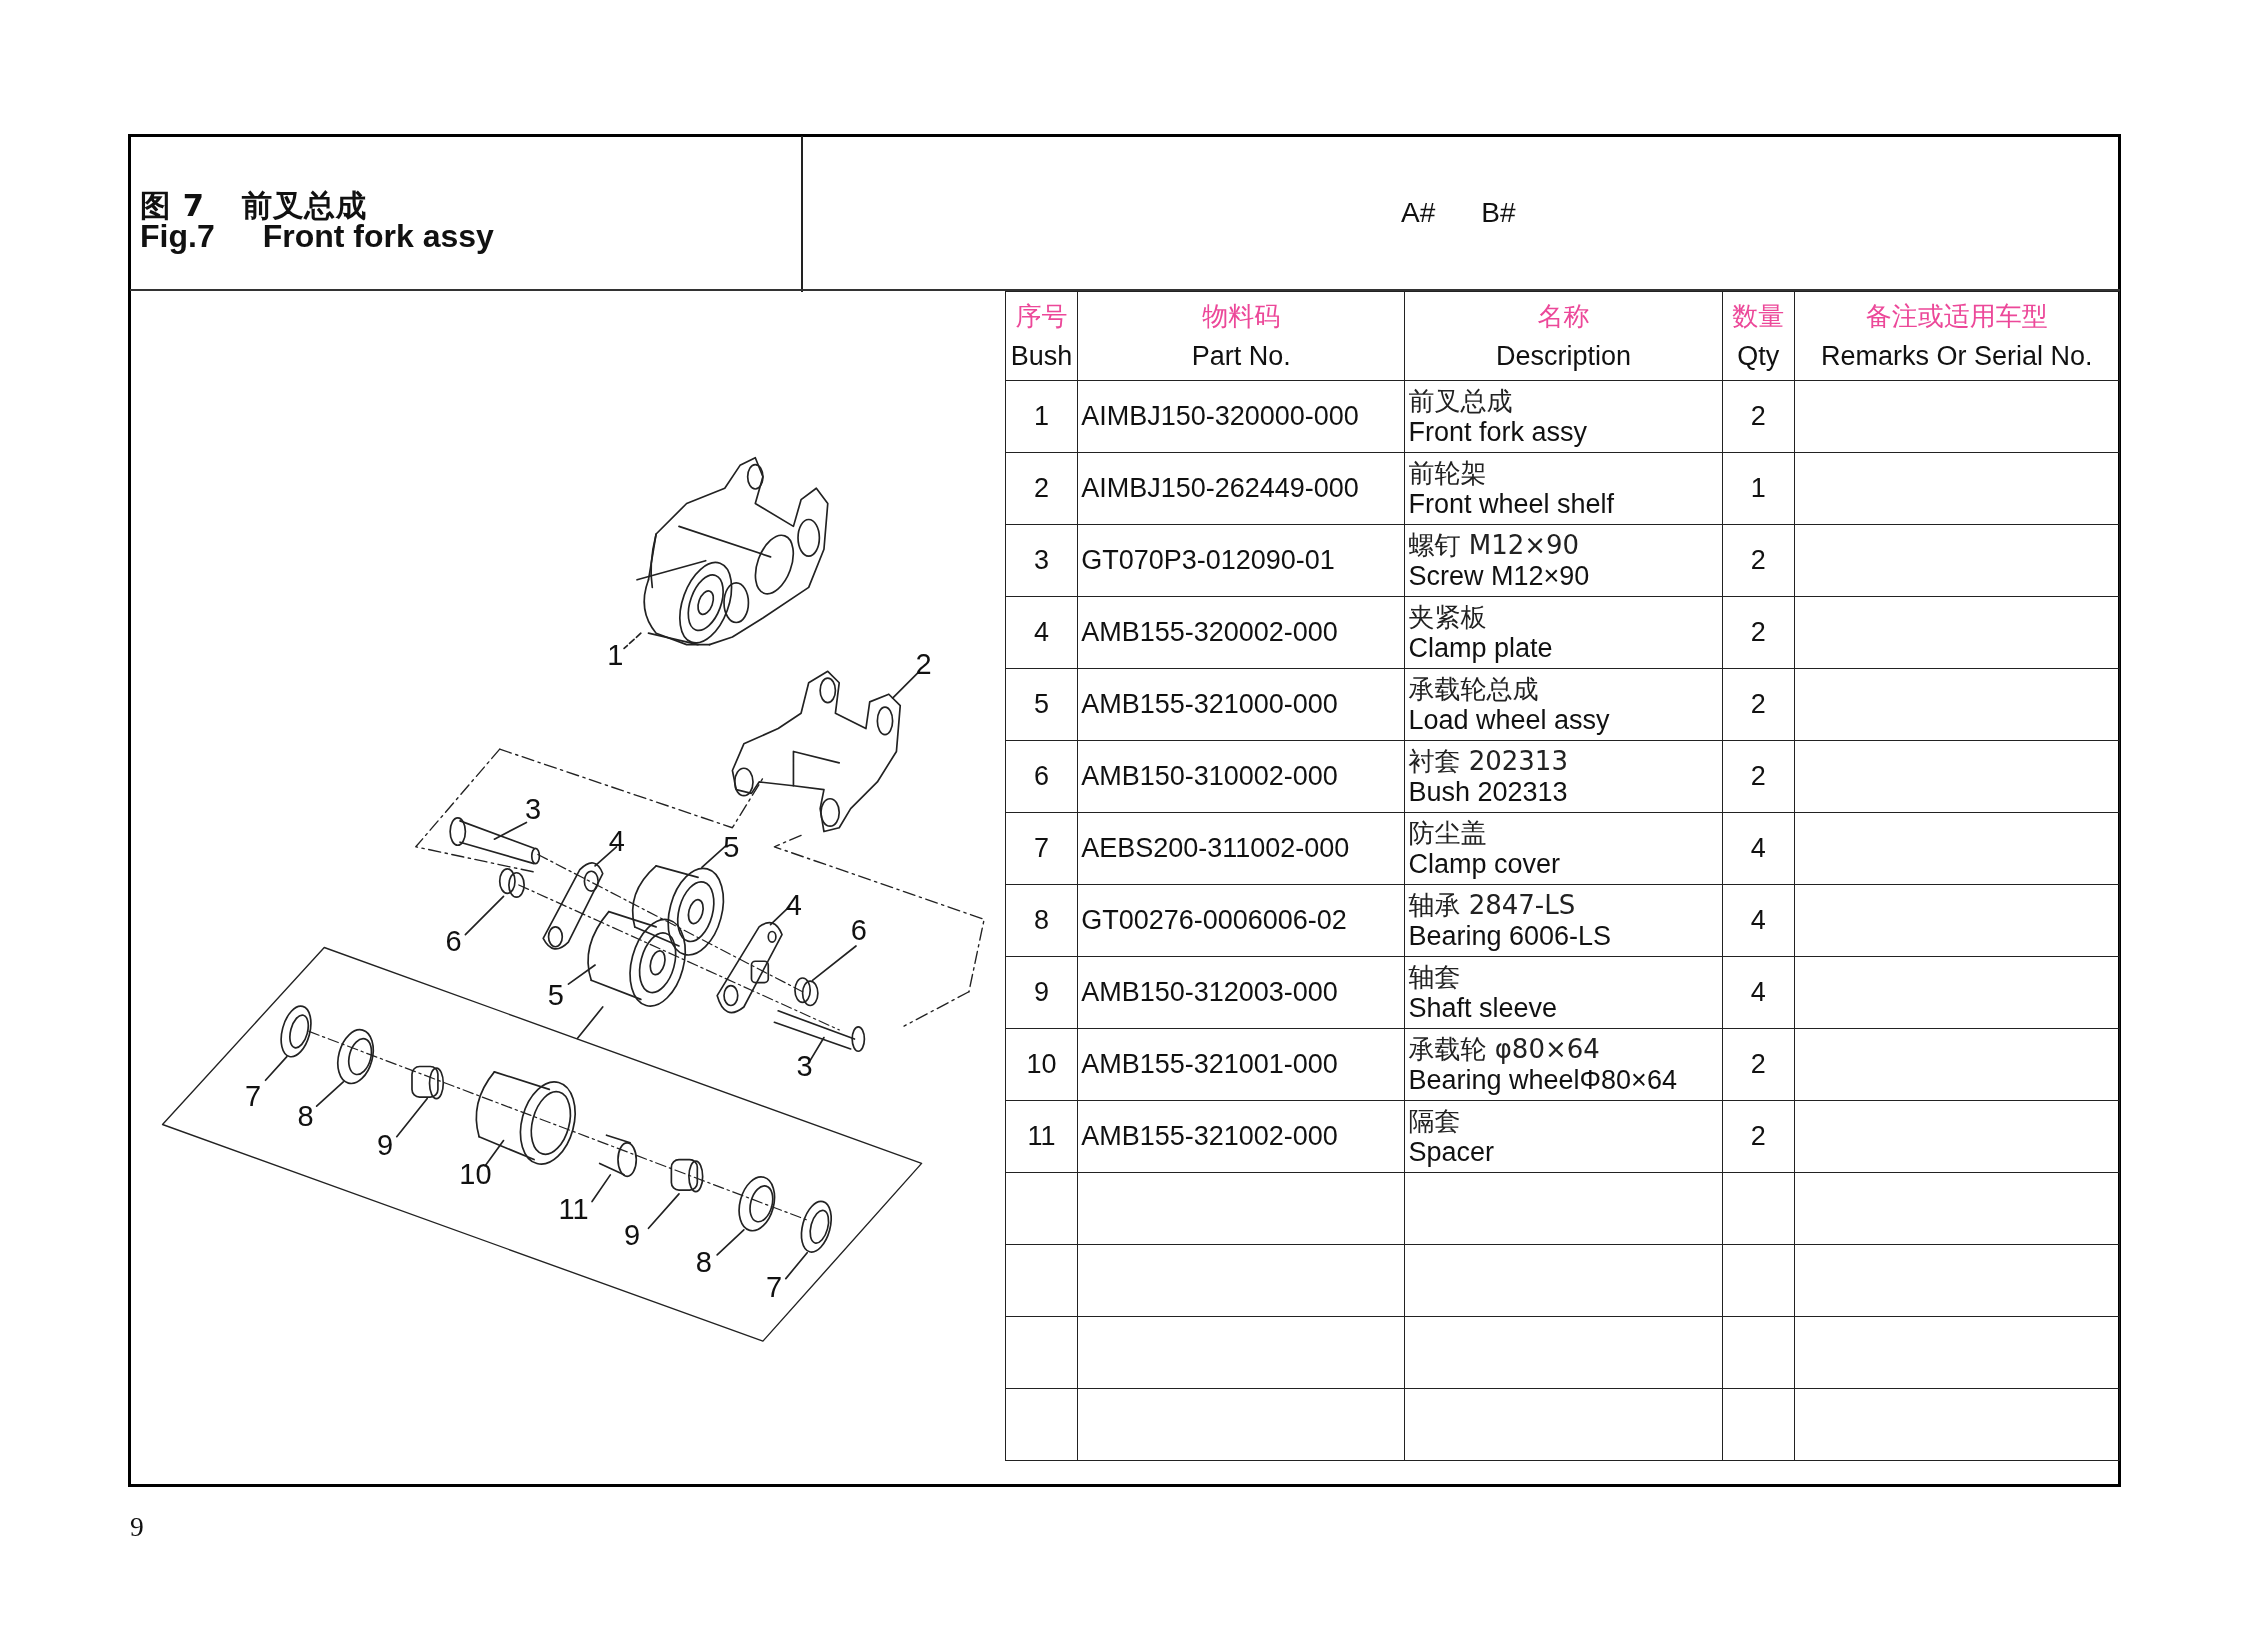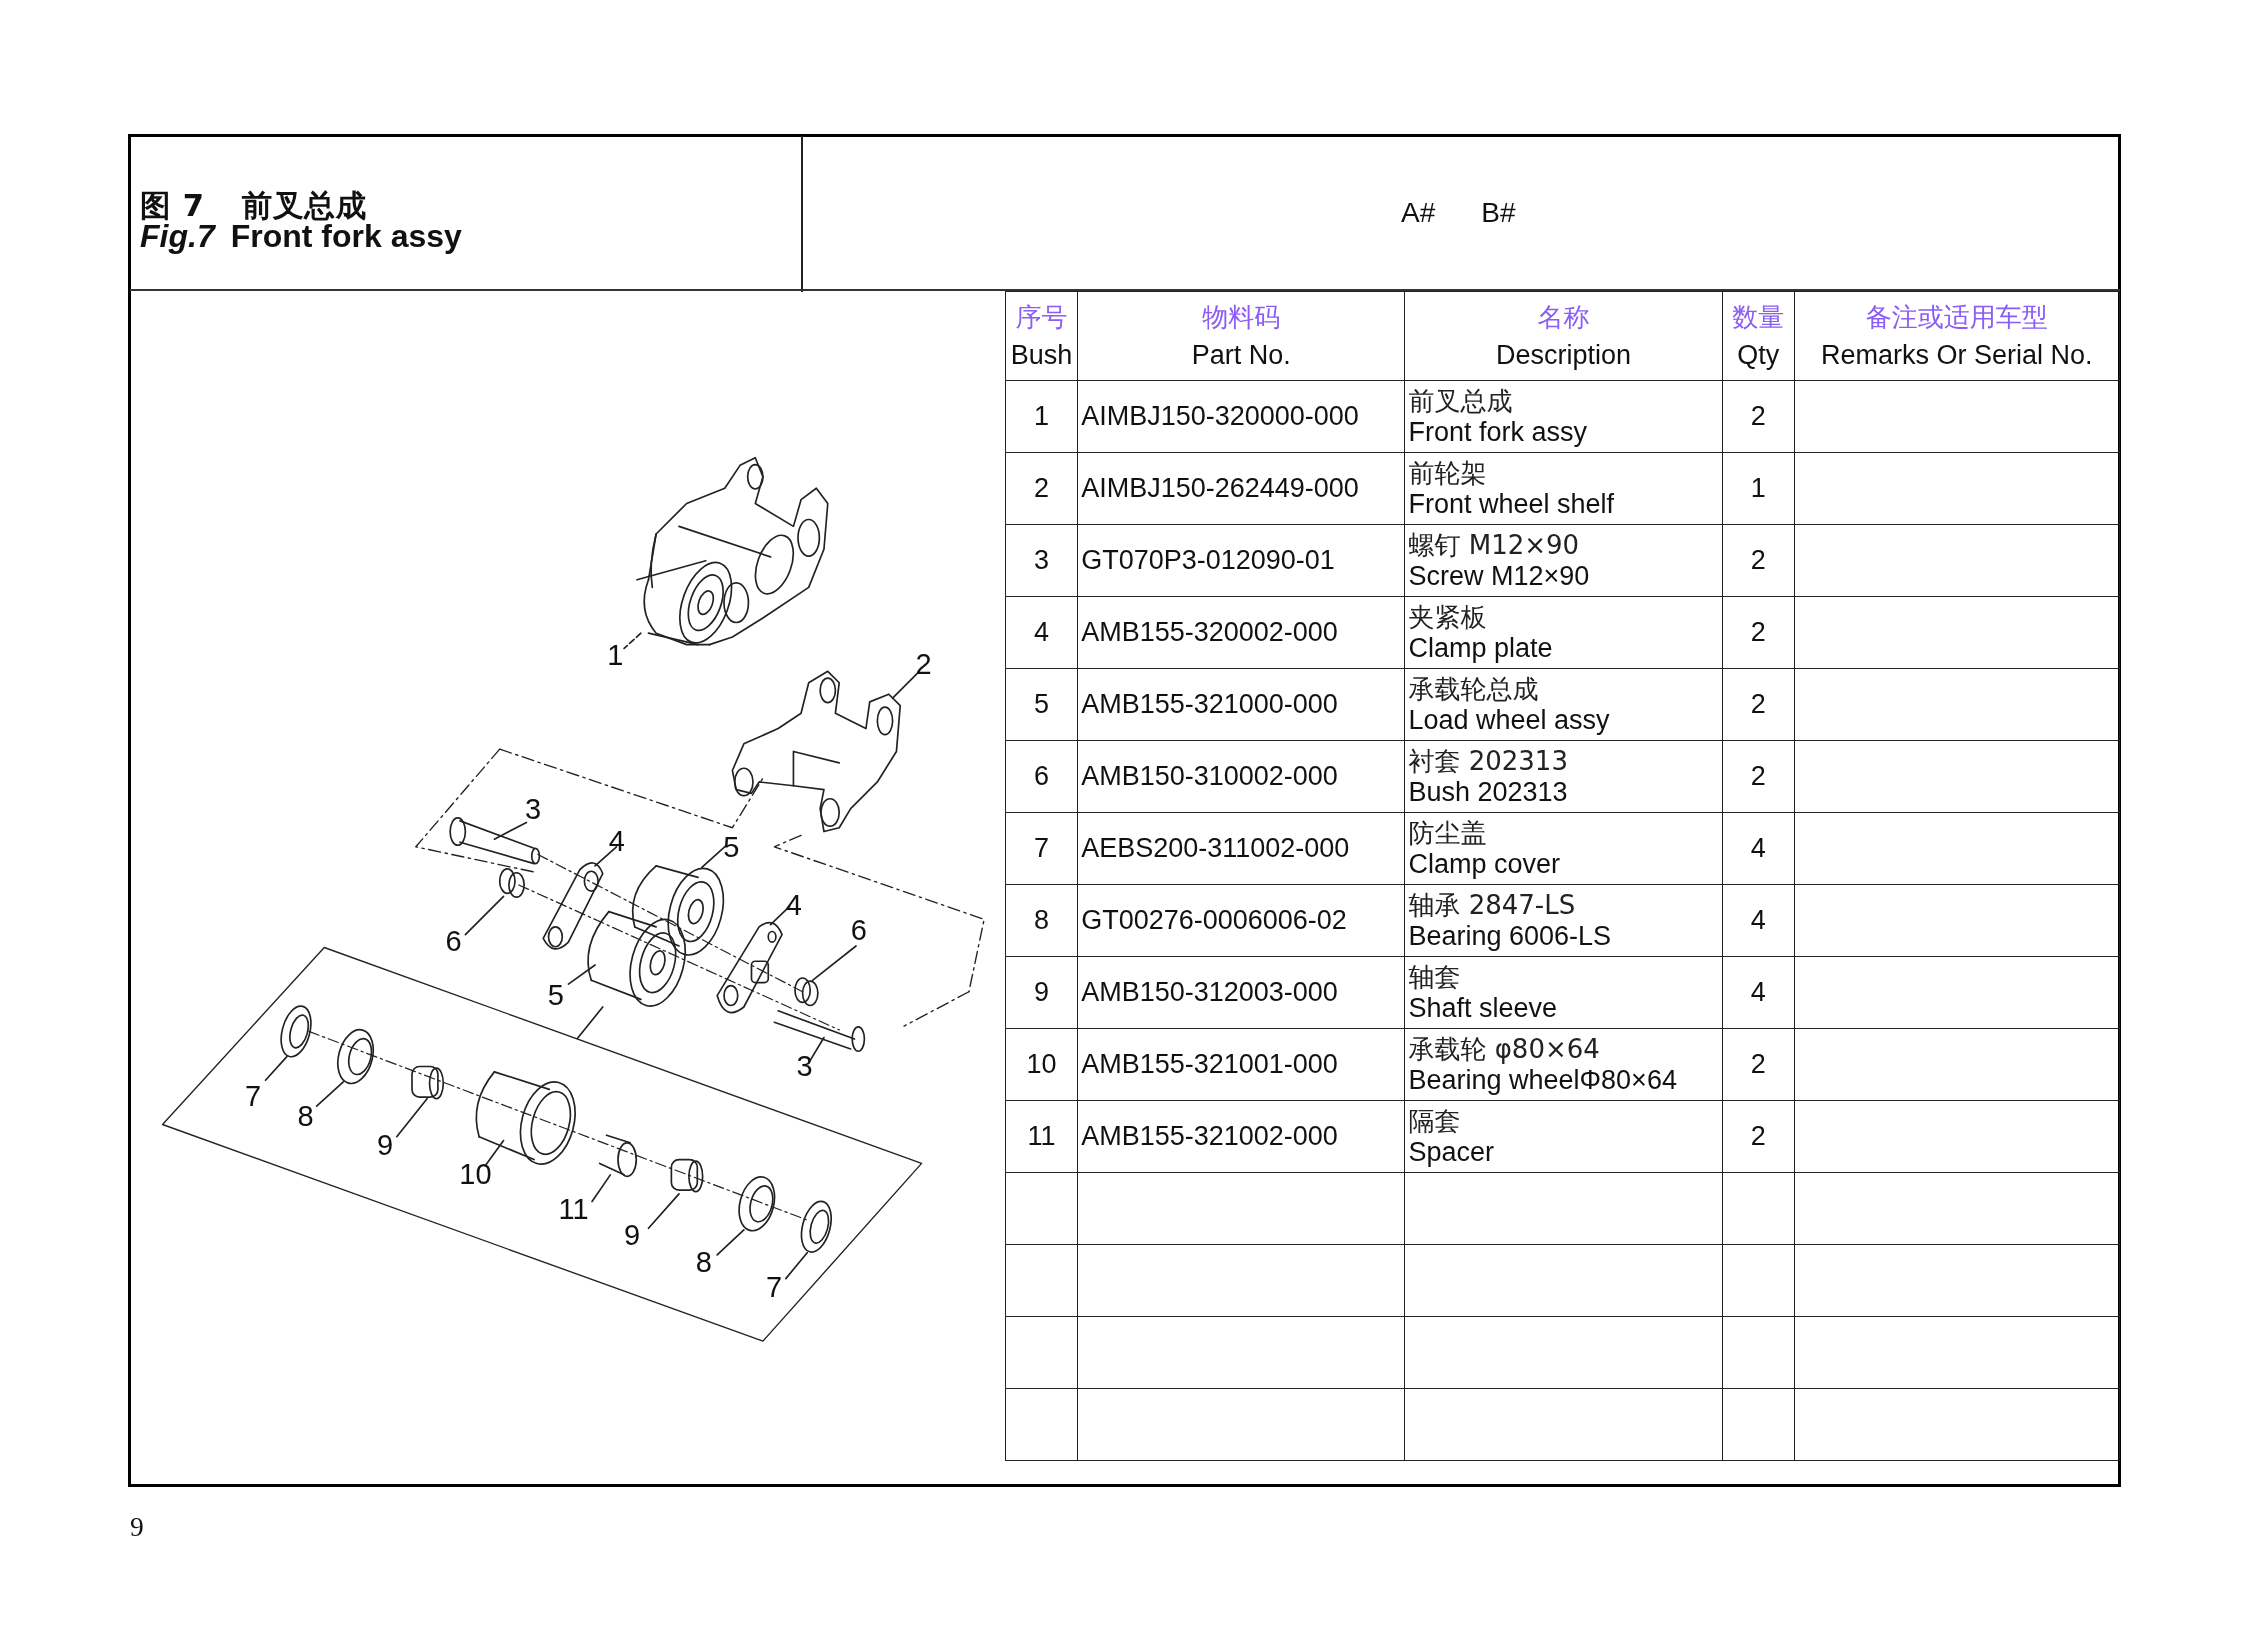--- a/index.html
+++ b/index.html
@@ -6,32 +6,32 @@
   body { width:2250px; height:1644px; position:relative; overflow:hidden;
          font-family:"Liberation Sans", "DejaVu Sans", sans-serif; color:#111; }
   .frame { position:absolute; left:128px; top:134px; width:1993px; height:1353px;
            border:3.8px solid #000; box-sizing:border-box; }
   .title-divider { position:absolute; left:801px; top:136px; width:2.3px; height:156px; background:#222; }
   .header-rule { position:absolute; left:130px; top:289px; width:1990px; height:2.3px; background:#333; }
   .title-cn { position:absolute; left:140px; top:169px; font-size:30.5px; font-weight:bold; letter-spacing:0.8px;
               font-family:"DejaVu Sans", sans-serif;margin-top:17px; }
   .title-cn .num { margin-right:37px; }
   .title-en { position:absolute; left:140px; top:218px; font-size:32px; font-weight:bold; }
-  .title-en .num { margin-right:16px;font-style:italic; }
+  .title-en .num { margin-right:48px; }
   .models { position:absolute; left:1401px; top:197px; font-size:28px; }
   .models span { margin-right:46px; }
 
   .diagram { position:absolute; left:132px; top:292px; width:872px; height:1192px; }
   .diagram svg { position:absolute; left:0; top:0; }
 
   table.parts { position:absolute; left:1005px; top:291px; width:1115px; border-collapse:collapse;
                 table-layout:fixed; }
   table.parts td, table.parts th { border:1.5px solid #222; padding:0; font-weight:normal; }
   table.parts tr.hdr th { height:88px; text-align:center; vertical-align:middle; font-size:27px; line-height:38px; }
-  table.parts tr.hdr .cn { font-family:Liberation Sans, sans-serif; font-size:26px; color:#8b5cf6; }
+  table.parts tr.hdr .cn { font-family:Liberation Mono, monospace; font-size:26px; color:#ec4899; }
   table.parts tr.row td { height:71px; font-size:27px; }
   table.parts td.item { text-align:center; }
   table.parts td.part { padding-left:3.1px;margin-top:16px; }
   table.parts td.desc { padding-left:3.1px; line-height:30.5px; vertical-align:middle; }
   table.parts td.desc .cn { font-family:"DejaVu Sans", sans-serif; font-size:26px; color:#222; display:block; }
   table.parts td.desc .en { display:block; }
   table.parts td.qty { text-align:center; }
   .page-num { position:absolute; left:130px; top:1511px; font-size:27.5px;
               font-family:"Liberation Serif", "DejaVu Serif", serif; }
   .callout { font-family:"Liberation Sans", sans-serif; font-size:38px; fill:#111; }

